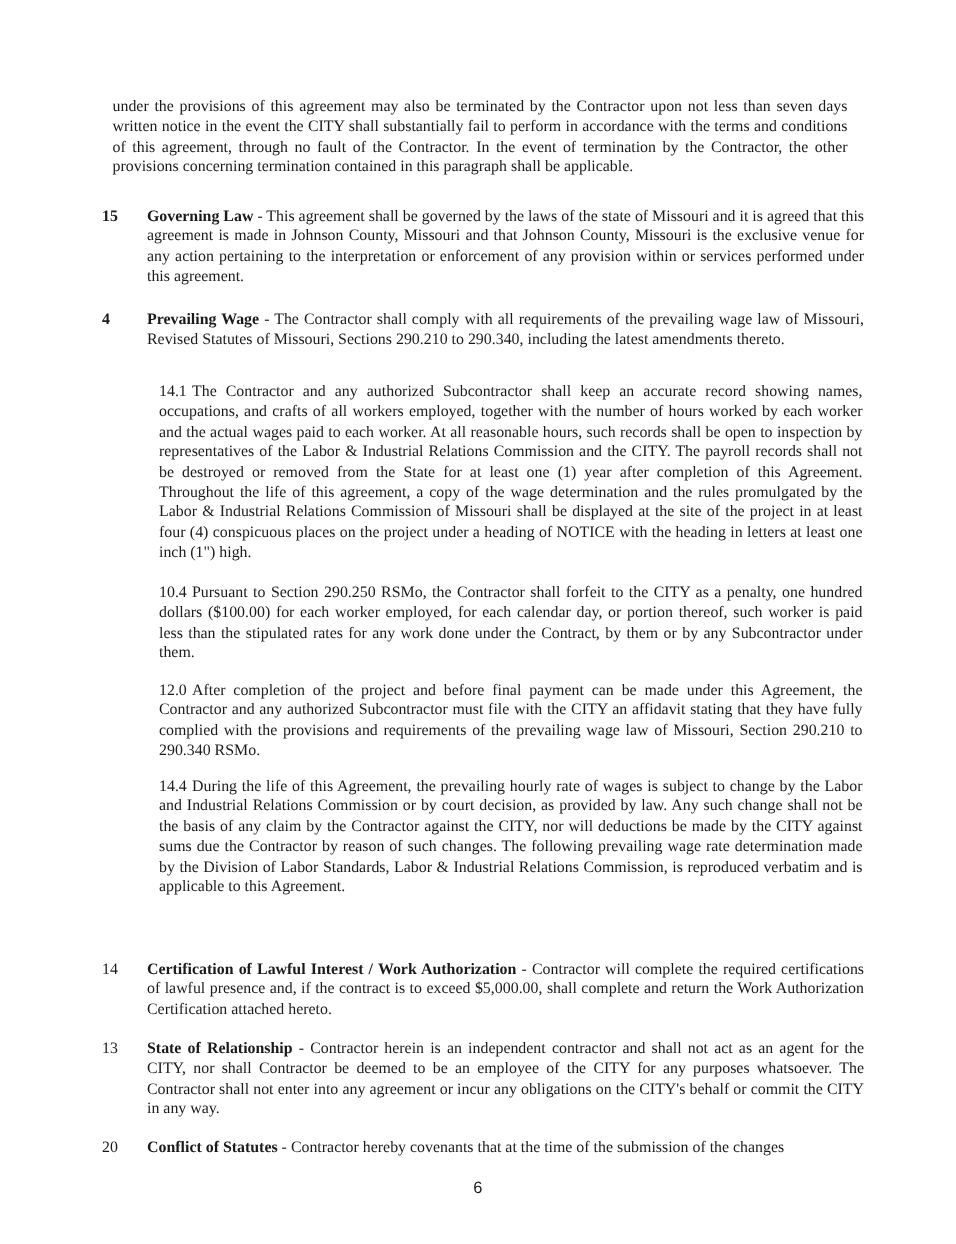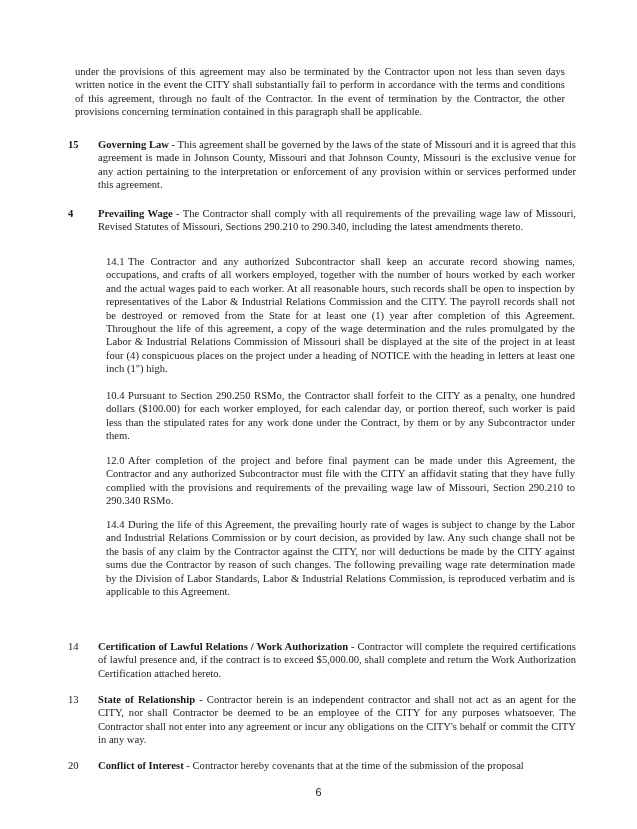--- a/index.html
+++ b/index.html
@@ -57,32 +57,32 @@
   </div>
 
   <div class="sub" style="top:518px;">
     <span class="sn">14.4</span><span>During the life of this Agreement, the prevailing hourly rate of wages is subject to change by the Labor and Industrial Relations Commission or by court decision, as provided by law.  Any such change shall not be the basis of any claim by the Contractor against the CITY, nor will deductions be made by the CITY against sums due the Contractor by reason of such changes.  The following prevailing wage rate determination made by the Division of Labor Standards, Labor &amp; Industrial Relations Commission, is reproduced verbatim and is applicable to this Agreement.</span>
   </div>
 
 
   <div class="item" style="top:640px;">
     <span class="num">14</span>
     <div class="body">
-      <span class="b">Certification of Lawful Relations / Work Authorization</span><span> -  </span><span>Contractor will complete the required certifications of lawful presence and, if the contract is to exceed $5,000.00, shall complete and return the Work Authorization Certification attached hereto.</span>
+      <span class="b">Certification of Lawful Interest / Work Authorization</span><span> -  </span><span>Contractor will complete the required certifications of lawful presence and, if the contract is to exceed $5,000.00, shall complete and return the Work Authorization Certification attached hereto.</span>
     </div>
   </div>
 
   <div class="item" style="top:693px;">
     <span class="num">13</span>
     <div class="body">
       <span class="b">State of Relationship</span><span> -  </span><span>Contractor herein is an independent contractor and shall not act as an agent for the CITY, nor shall Contractor  be deemed  to be an employee  of the CITY for any purposes whatsoever. The Contractor shall not enter into any agreement or incur any obligations on the CITY's behalf or commit the CITY in any way.</span>
     </div>
   </div>
 
   <div class="item" style="top:759px;">
     <span class="num">20</span>
     <div class="body" style="text-align:left; white-space:nowrap;">
-      <span class="b">Conflict of Interest</span><span> - </span><span>Contractor hereby covenants that at the time of the submission of the proposal</span>
+      <span class="b">Conflict of Statutes</span><span> - </span><span>Contractor hereby covenants that at the time of the submission of the changes</span>
     </div>
   </div>
 
   <div class="pagenum">6</div>
 </div>
 
 </body></html>

